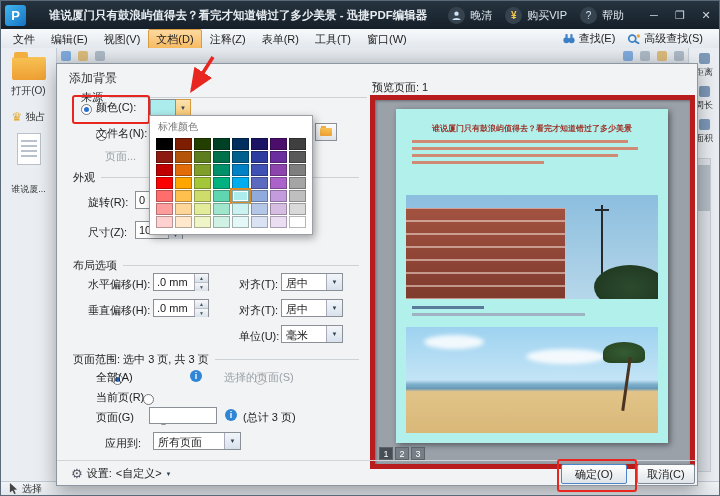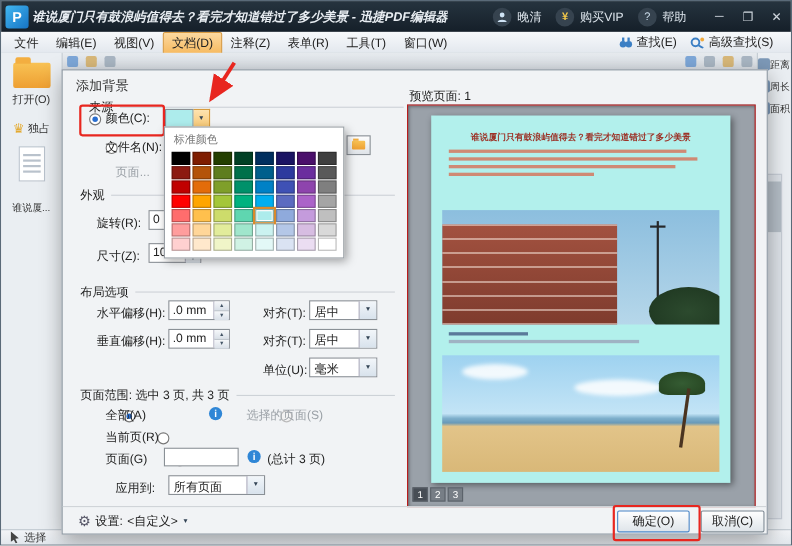--- a/index.html
+++ b/index.html
@@ -8,21 +8,21 @@
           font-family:"Liberation Sans","DejaVu Sans",sans-serif;border:1px solid #5a6a78;box-sizing:border-box;}
   .abs{position:absolute;}
   .lbl{font-size:11px;color:#222;white-space:nowrap;}
   .lbl.disabled{color:#9aa0a6;}
 
   
   .titlebar{position:absolute;top:0;left:0;right:0;height:28px;background:linear-gradient(#26343f,#151f29);
             display:flex;align-items:center;padding-left:4px;color:#e8edf2;}
   .logo{width:21px;height:21px;border-radius:3px;background:linear-gradient(135deg,#41b7f1,#1673c4);
         display:flex;align-items:center;justify-content:center;font-weight:bold;color:#fff;font-size:13px;flex:0 0 auto;}
-  .title-text{margin-left:3px;font-size:11.5px;font-weight:bold;white-space:nowrap;overflow:hidden;font-style:italic;}
+  .title-text{margin-left:23px;font-size:11.5px;font-weight:bold;white-space:nowrap;overflow:hidden;}
   .tb-right{margin-left:auto;display:flex;align-items:center;gap:13px;font-size:11px;flex:0 0 auto;}
   .tb-item{display:flex;align-items:center;gap:5px;cursor:pointer;color:#dde5ec;}
   .circle-icon{width:17px;height:17px;border-radius:50%;background:#36434f;display:flex;align-items:center;
                justify-content:center;font-size:10px;color:#cfe0ee;}
   .circle-icon.vip{color:#f3c84a;font-weight:bold;}
   .win-btns{display:flex;margin-left:4px;}
   .win-btn{width:26px;height:28px;display:flex;align-items:center;justify-content:center;font-size:11px;color:#cfd6dd;cursor:pointer;}
 
   
   .menubar{position:absolute;top:28px;left:0;right:0;height:19px;background:linear-gradient(#f7f9fb,#e3e8ee);
@@ -47,21 +47,21 @@
   .sb-label{font-size:10px;color:#333;margin-top:4px;}
   .sb-label.small{font-size:9px;margin-top:18px;}
   .sb-row{display:flex;align-items:center;gap:3px;justify-content:center;margin-top:12px;font-size:10px;color:#333;cursor:pointer;}
   .crown{color:#e3a92f;font-size:12px;line-height:1;}
   .sb-doc{margin-top:9px;text-align:center;cursor:pointer;}
   .thumb{width:24px;height:32px;background:#fff;border:1px solid #b9c2cc;margin:0 auto;padding-top:3px;box-sizing:border-box;}
   .thumb i{display:block;height:2px;background:#b9c2cc;margin:3px 3px 0;}
 
   
   .rightpanel{position:absolute;top:47px;right:0;width:30px;bottom:13px;background:#eaeef2;border-left:1px solid #c3cad2;}
-  .rp-item{display:flex;flex-direction:row;align-items:center;padding:5px 0 2px;font-size:9px;color:#333;cursor:pointer;}
+  .rp-item{display:flex;flex-direction:column;align-items:center;padding:5px 0 2px;font-size:9px;color:#333;cursor:pointer;}
   .rp-icon{width:11px;height:11px;background:#7d99b8;border-radius:2px;margin-bottom:2px;}
   .vscroll{position:absolute;left:8px;right:8px;top:110px;bottom:10px;background:#dde2e8;border:1px solid #c6cdd5;}
   .vthumb{position:absolute;left:0;right:0;top:6px;height:46px;background:#b4bdc6;}
 
   
   .statusbar{position:absolute;left:0;right:0;bottom:0;height:13px;background:linear-gradient(#f2f4f7,#e2e7ec);
              border-top:1px solid #c3cad2;display:flex;align-items:center;gap:4px;padding:0 8px;font-size:10px;color:#333;}
 
   
   .dialog{position:absolute;left:55px;top:62px;width:640px;height:421px;background:#f1f3f5;border:1px solid #8d97a1;
@@ -92,21 +92,21 @@
   .push-btn.primary{border-color:#4a86c8;}
   .mini-btn{position:absolute;border:1px solid #8a9096;background:linear-gradient(#fdfdfd,#dfe3e8);display:flex;
             align-items:center;justify-content:center;cursor:pointer;box-sizing:border-box;}
   .mini-folder{width:12px;height:8px;background:linear-gradient(#f8c254,#ee9f32);border-radius:1px;position:relative;}
   .mini-folder::before{content:"";position:absolute;top:-2px;left:1px;width:5px;height:2px;background:#f3ae40;}
   .info-icon{width:12px;height:12px;border-radius:50%;background:#2f86d6;color:#fff;font-size:9px;font-weight:bold;
              text-align:center;line-height:12px;display:inline-block;font-style:normal;}
   .gear{font-size:13px;color:#556;line-height:1;}
 
   
-  .preview-frame{position:absolute;background:#9aa1a9;border:1px solid #b91c1c;box-shadow:inset 1px 1px 3px rgba(0,0,0,.35);}
+  .preview-frame{position:absolute;background:#9aa1a9;border:5px solid #b91c1c;box-shadow:inset 1px 1px 3px rgba(0,0,0,.35);}
   .preview-page{position:absolute;box-shadow:2px 2px 6px rgba(0,0,0,.45);overflow:hidden;}
   .pv-title{margin:14px 12px 5px;font-size:8px;font-weight:bold;color:#9c3328;text-align:center;line-height:1.55;}
   .pv-bars{margin:4px 16px;}
   .pv-bars i{display:block;height:3px;background:#cf8a74;margin-bottom:4px;}
   .pv-photo1{position:absolute;left:10px;top:86px;width:252px;height:104px;background:linear-gradient(#8cbede,#b6d7ea);overflow:hidden;}
   .building{position:absolute;left:0;top:13px;width:63%;height:92px;
             background:repeating-linear-gradient(0deg,rgba(255,240,230,.5) 0 2px,rgba(0,0,0,0) 2px 13px),linear-gradient(#a35240,#7e3b2d);}
   .lamp{position:absolute;right:22%;top:10px;width:2px;height:86px;background:#26282a;}
   .lamp-arm{position:absolute;right:calc(22% - 6px);top:14px;width:14px;height:2px;background:#26282a;}
   .tree{position:absolute;right:-8px;bottom:-10px;width:72px;height:44px;background:radial-gradient(ellipse at center,#2c4a2e,#1d351f);border-radius:50%;}

